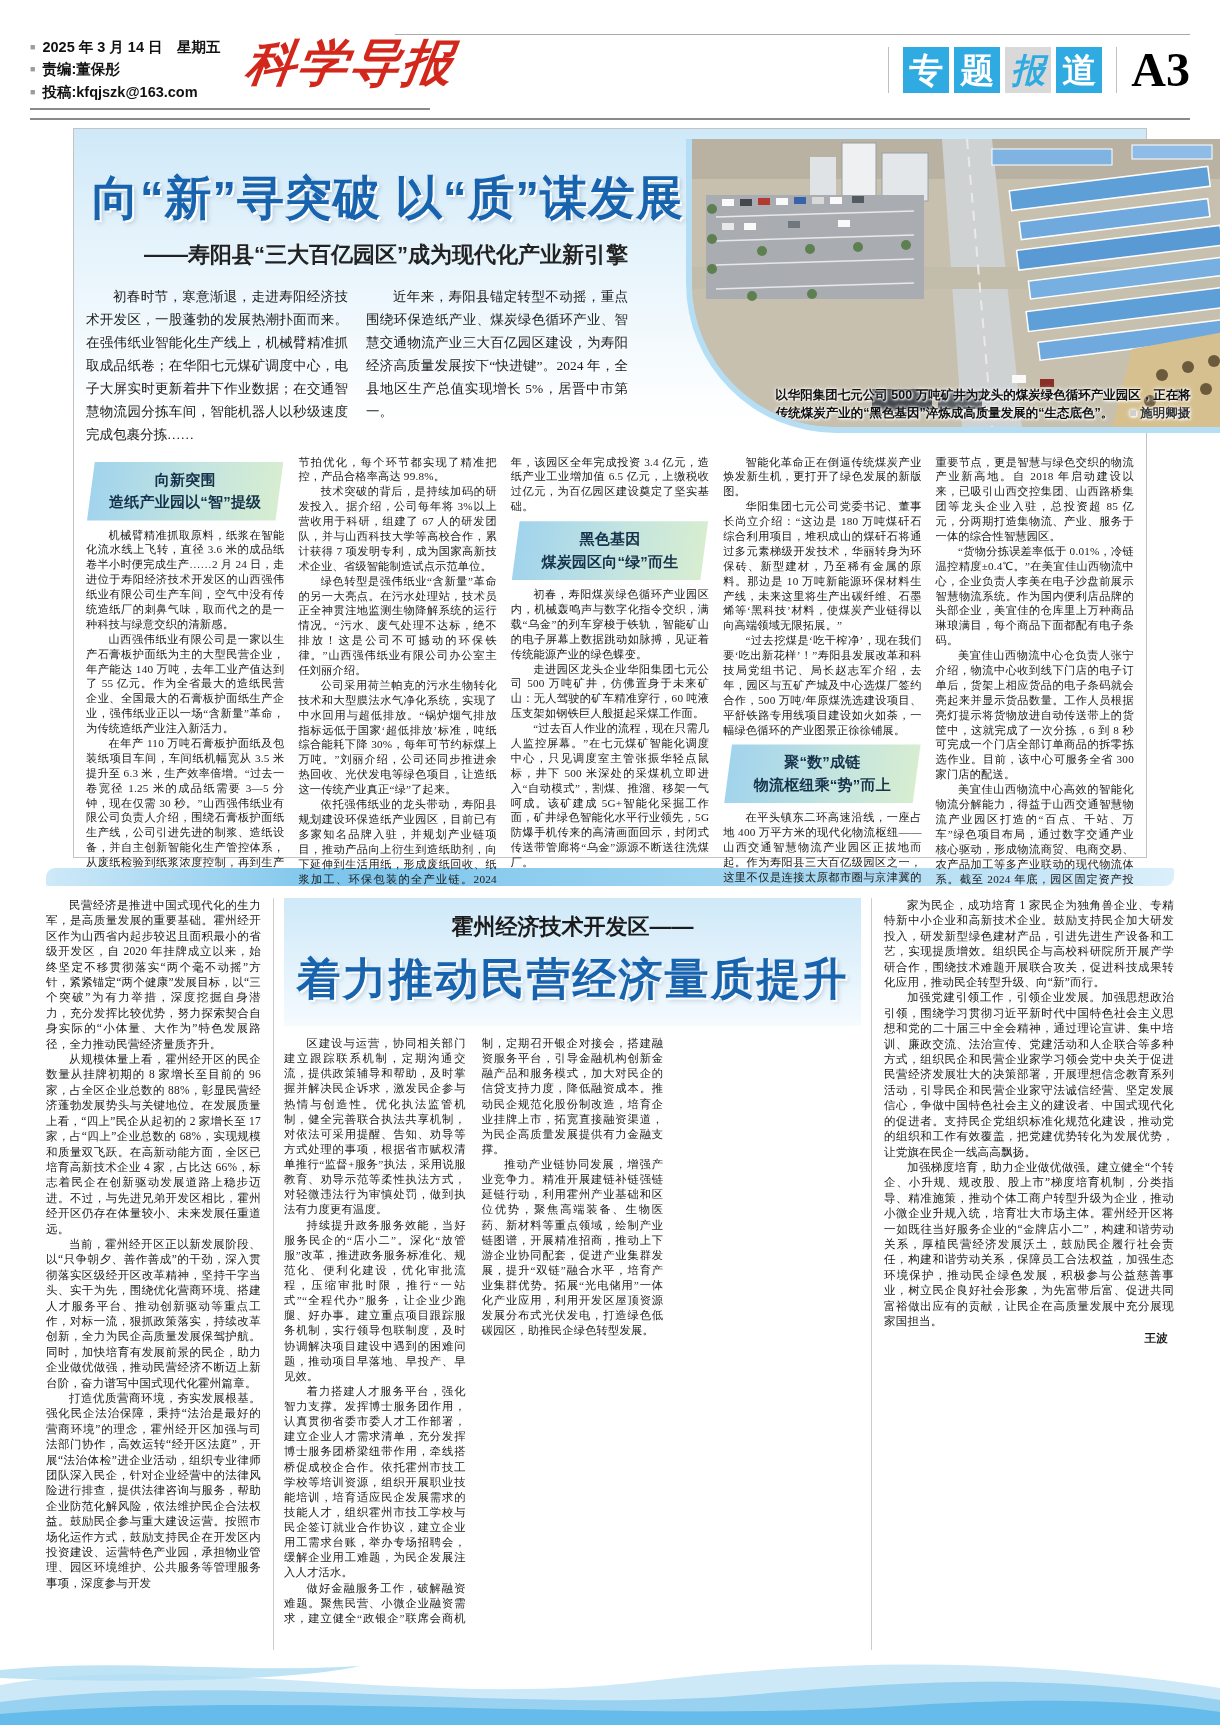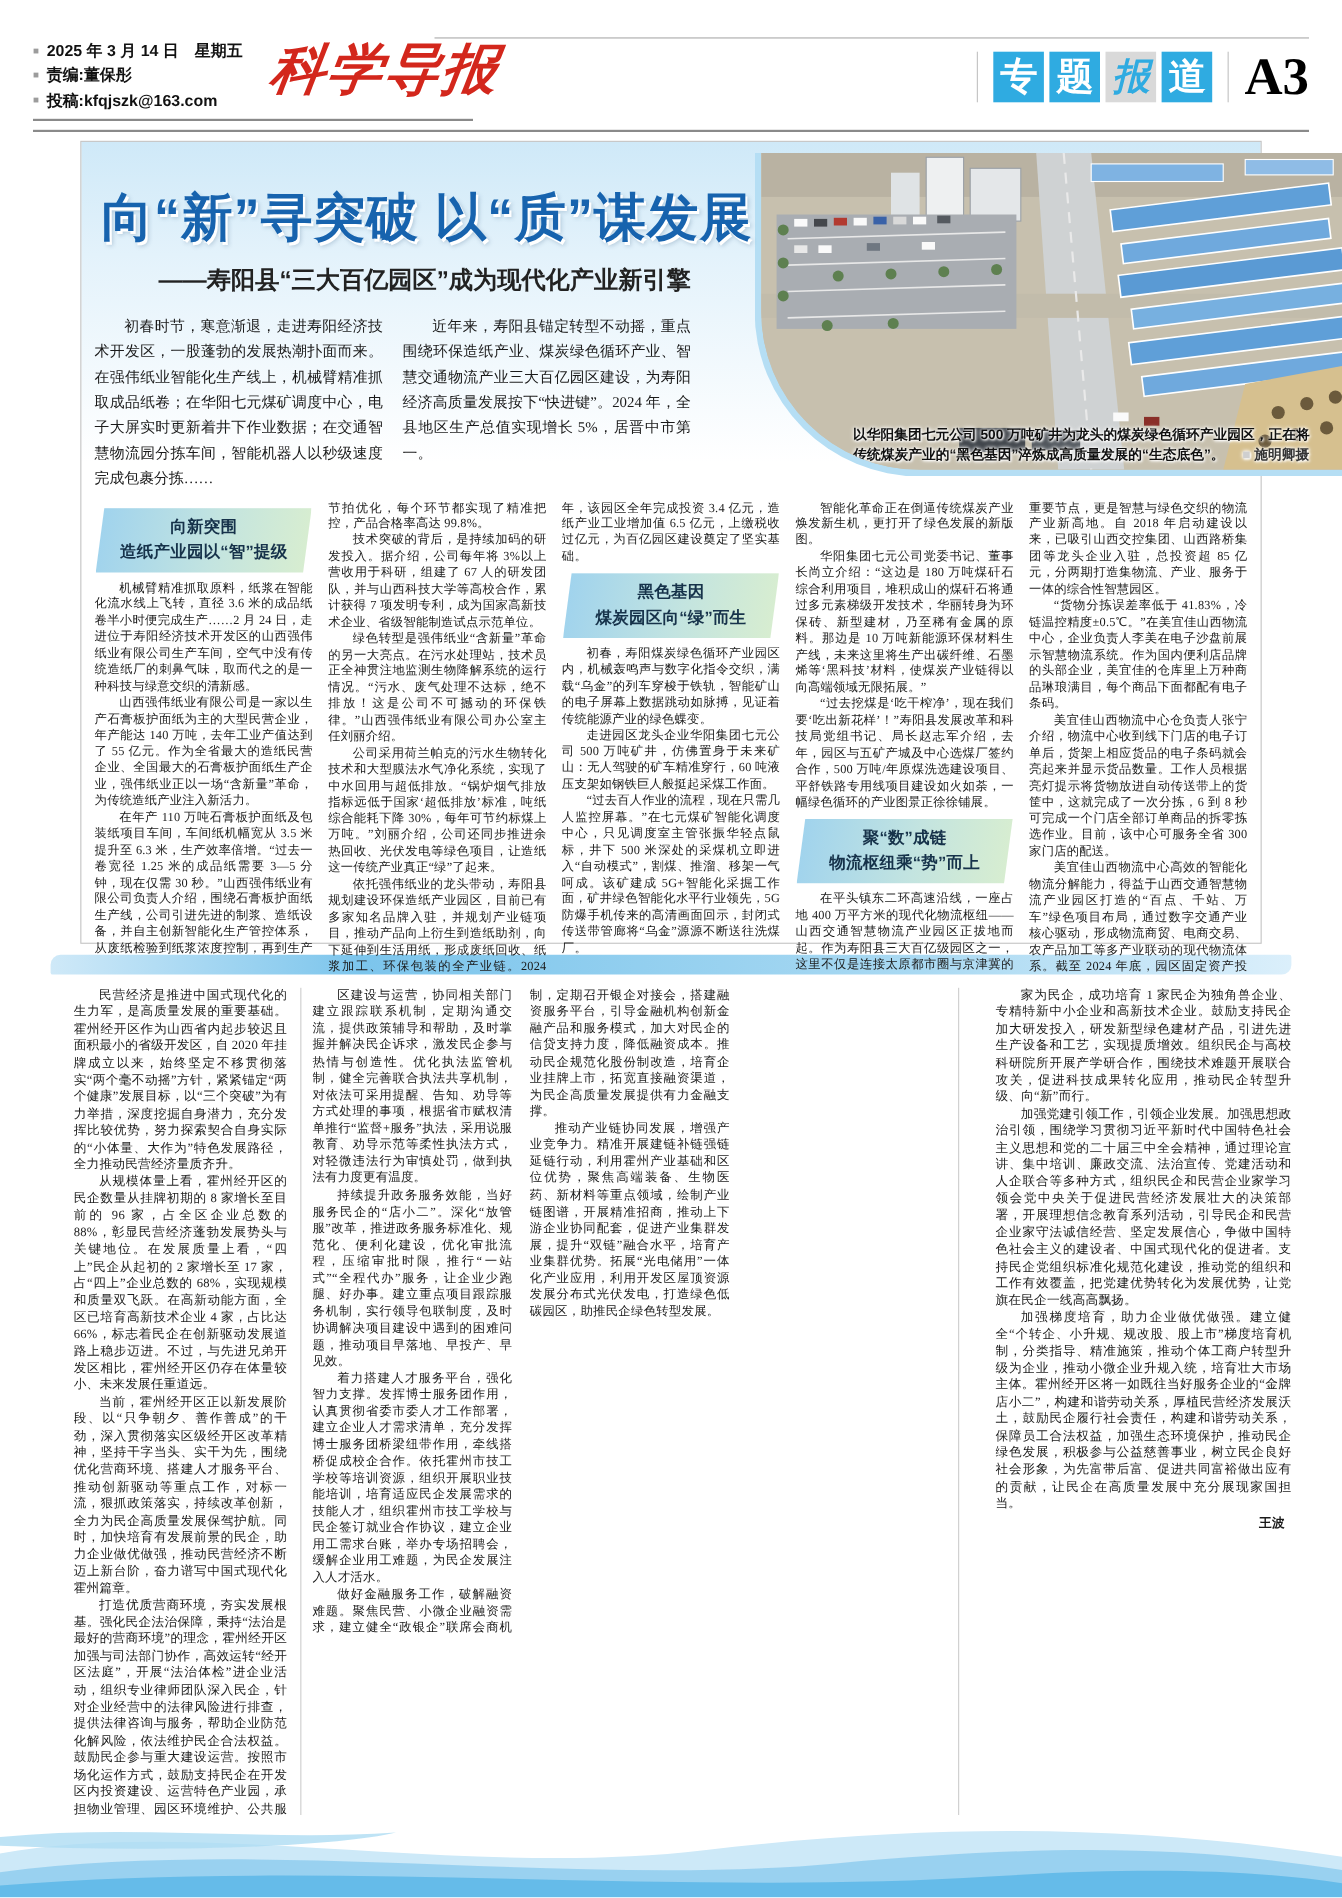--- a/index.html
+++ b/index.html
@@ -55,21 +55,21 @@
             line-height:1.5;color:#16324a;
             background:linear-gradient(100deg,#9ed2ee 0%,#c3e4e0 55%,#d9eecf 100%);
             clip-path:polygon(4% 0,100% 0,96% 100%,0 100%);}
   .byline{text-align:right;text-indent:0!important;font-weight:bold;padding-right:6px;}
   
   #band{height:18px;margin:10px 46px 12px;border-radius:9px 2px 9px 2px;
         background:linear-gradient(90deg,#cfe9f8,#7cc5ec 25%,#a9d9f2 70%,#dbeffb);}
   
   #second{position:relative;margin:0 46px;height:752px;display:grid;
           grid-template-columns:215px 1fr 290px;column-gap:12px;}
-  .col-text{font-size:11.5px;line-height:1.34;text-align:justify;overflow:hidden;letter-spacing:.2px;margin-left:21px;}
+  .col-text{font-size:11.5px;line-height:1.34;text-align:justify;overflow:hidden;letter-spacing:.2px;}
   .col-text p{margin:0;text-indent:2em;}
   .second-center{border-left:1px solid #cccccc;border-right:1px solid #cccccc;padding:0 10px;
                  overflow:hidden;}
   .second-headbox{height:128px;margin-bottom:10px;text-align:center;
                   background:linear-gradient(180deg,#cfe9f8 0%,#e9f5fd 70%,#f6fbfe 100%);}
   .kicker{font-family:"Liberation Sans",sans-serif;font-weight:bold;font-size:22px;color:#1b1b1b;
           padding-top:14px;}
   .second-headline{font-family:"Liberation Sans",sans-serif;font-weight:900;font-size:44px;
                    letter-spacing:2px;color:#1763ae;margin-top:8px;
                    text-shadow:2px 2px 0 #fff,3px 3px 4px rgba(40,80,120,.25);}
@@ -216,37 +216,41 @@
       <p>走进园区龙头企业华阳集团七元公司 500 万吨矿井，仿佛置身于未来矿山：无人驾驶的矿车精准穿行，60 吨液压支架如钢铁巨人般挺起采煤工作面。</p>
       <p>“过去百人作业的流程，现在只需几人监控屏幕。”在七元煤矿智能化调度中心，只见调度室主管张振华轻点鼠标，井下 500 米深处的采煤机立即进入“自动模式”，割煤、推溜、移架一气呵成。该矿建成 5G+智能化采掘工作面，矿井绿色智能化水平行业领先，5G 防爆手机传来的高清画面回示，封闭式传送带管廊将“乌金”源源不断送往洗煤厂。</p>
       <p>智能化革命正在倒逼传统煤炭产业焕发新生机，更打开了绿色发展的新版图。</p>
       <p>华阳集团七元公司党委书记、董事长尚立介绍：“这边是 180 万吨煤矸石综合利用项目，堆积成山的煤矸石将通过多元素梯级开发技术，华丽转身为环保砖、新型建材，乃至稀有金属的原料。那边是 10 万吨新能源环保材料生产线，未来这里将生产出碳纤维、石墨烯等‘黑科技’材料，使煤炭产业链得以向高端领域无限拓展。”</p>
       <p>“过去挖煤是‘吃干榨净’，现在我们要‘吃出新花样’！”寿阳县发展改革和科技局党组书记、局长赵志军介绍，去年，园区与五矿产城及中心选煤厂签约合作，500 万吨/年原煤洗选建设项目、平舒铁路专用线项目建设如火如荼，一幅绿色循环的产业图景正徐徐铺展。</p>
       <div class="sec-head">
         <div>聚“数”成链</div>
         <div>物流枢纽乘“势”而上</div>
       </div>
       <p>在平头镇东二环高速沿线，一座占地 400 万平方米的现代化物流枢纽——山西交通智慧物流产业园区正拔地而起。作为寿阳县三大百亿级园区之一，这里不仅是连接太原都市圈与京津冀的重要节点，更是智慧与绿色交织的物流产业新高地。自 2018 年启动建设以来，已吸引山西交控集团、山西路桥集团等龙头企业入驻，总投资超 85 亿元，分两期打造集物流、产业、服务于一体的综合性智慧园区。</p>
-      <p>“货物分拣误差率低于 41.83%，冷链温控精度±0.5℃。”在美宜佳山西物流中心，企业负责人李美在电子沙盘前展示智慧物流系统。作为国内便利店品牌的头部企业，美宜佳的仓库里上万种商品琳琅满目，每个商品下面都配有电子条码。</p>
+      <p>“货物分拣误差率低于 0.01%，冷链温控精度±0.4℃。”在美宜佳山西物流中心，企业负责人李美在电子沙盘前展示智慧物流系统。作为国内便利店品牌的头部企业，美宜佳的仓库里上万种商品琳琅满目，每个商品下面都配有电子条码。</p>
       <p>美宜佳山西物流中心仓负责人张宁介绍，物流中心收到线下门店的电子订单后，货架上相应货品的电子条码就会亮起来并显示货品数量。工作人员根据亮灯提示将货物放进自动传送带上的货筐中，这就完成了一次分拣，6 到 8 秒可完成一个门店全部订单商品的拆零拣选作业。目前，该中心可服务全省 300 家门店的配送。</p>
       <p>美宜佳山西物流中心高效的智能化物流分解能力，得益于山西交通智慧物流产业园区打造的“百点、千站、万车”绿色项目布局，通过数字交通产业核心驱动，形成物流商贸、电商交易、农产品加工等多产业联动的现代物流体系。截至 2024 年底，园区固定资产投资同比增长 54%达 17.7 亿元，营业性收入突破 38.4 亿元，2000 万元税收数字印证着这片热土的蓬勃生机。</p>
       <p>从“造纸革命”打破传统制造桎梏，到“黑色变绿”重构能源经济生态，再到“数智物流”畅通发展血脉，寿阳以三大百亿园区为支点，正以澎湃的数智脉动，走出一条资源型县域转型的突围之路。</p>
     </div>
 </div>
 
 <div id="band"></div>
 
 <div id="second">
   <div class="col-text">
       <p>民营经济是推进中国式现代化的生力军，是高质量发展的重要基础。霍州经开区作为山西省内起步较迟且面积最小的省级开发区，自 2020 年挂牌成立以来，始终坚定不移贯彻落实“两个毫不动摇”方针，紧紧锚定“两个健康”发展目标，以“三个突破”为有力举措，深度挖掘自身潜力，充分发挥比较优势，努力探索契合自身实际的“小体量、大作为”特色发展路径，全力推动民营经济量质齐升。</p>
       <p>从规模体量上看，霍州经开区的民企数量从挂牌初期的 8 家增长至目前的 96 家，占全区企业总数的 88%，彰显民营经济蓬勃发展势头与关键地位。在发展质量上看，“四上”民企从起初的 2 家增长至 17 家，占“四上”企业总数的 68%，实现规模和质量双飞跃。在高新动能方面，全区已培育高新技术企业 4 家，占比达 66%，标志着民企在创新驱动发展道路上稳步迈进。不过，与先进兄弟开发区相比，霍州经开区仍存在体量较小、未来发展任重道远。</p>
       <p>当前，霍州经开区正以新发展阶段、以“只争朝夕、善作善成”的干劲，深入贯彻落实区级经开区改革精神，坚持干字当头、实干为先，围绕优化营商环境、搭建人才服务平台、推动创新驱动等重点工作，对标一流，狠抓政策落实，持续改革创新，全力为民企高质量发展保驾护航。同时，加快培育有发展前景的民企，助力企业做优做强，推动民营经济不断迈上新台阶，奋力谱写中国式现代化霍州篇章。</p>
       <p>打造优质营商环境，夯实发展根基。强化民企法治保障，秉持“法治是最好的营商环境”的理念，霍州经开区加强与司法部门协作，高效运转“经开区法庭”，开展“法治体检”进企业活动，组织专业律师团队深入民企，针对企业经营中的法律风险进行排查，提供法律咨询与服务，帮助企业防范化解风险，依法维护民企合法权益。鼓励民企参与重大建设运营。按照市场化运作方式，鼓励支持民企在开发区内投资建设、运营特色产业园，承担物业管理、园区环境维护、公共服务等管理服务事项，深度参与开发</p>
     </div>
   <div class="second-center">
+    <div class="second-headbox">
+      <div class="kicker">霍州经济技术开发区——</div>
+      <div class="second-headline">着力推动民营经济量质提升</div>
+    </div>
     <div class="center-flow">
         <p>区建设与运营，协同相关部门建立跟踪联系机制，定期沟通交流，提供政策辅导和帮助，及时掌握并解决民企诉求，激发民企参与热情与创造性。优化执法监管机制，健全完善联合执法共享机制，对依法可采用提醒、告知、劝导等方式处理的事项，根据省市赋权清单推行“监督+服务”执法，采用说服教育、劝导示范等柔性执法方式，对轻微违法行为审慎处罚，做到执法有力度更有温度。</p>
         <p>持续提升政务服务效能，当好服务民企的“店小二”。深化“放管服”改革，推进政务服务标准化、规范化、便利化建设，优化审批流程，压缩审批时限，推行“一站式”“全程代办”服务，让企业少跑腿、好办事。建立重点项目跟踪服务机制，实行领导包联制度，及时协调解决项目建设中遇到的困难问题，推动项目早落地、早投产、早见效。</p>
         <p>着力搭建人才服务平台，强化智力支撑。发挥博士服务团作用，认真贯彻省委市委人才工作部署，建立企业人才需求清单，充分发挥博士服务团桥梁纽带作用，牵线搭桥促成校企合作。依托霍州市技工学校等培训资源，组织开展职业技能培训，培育适应民企发展需求的技能人才，组织霍州市技工学校与民企签订就业合作协议，建立企业用工需求台账，举办专场招聘会，缓解企业用工难题，为民企发展注入人才活水。</p>
         <p>做好金融服务工作，破解融资难题。聚焦民营、小微企业融资需求，建立健全“政银企”联席会商机制，定期召开银企对接会，搭建融资服务平台，引导金融机构创新金融产品和服务模式，加大对民企的信贷支持力度，降低融资成本。推动民企规范化股份制改造，培育企业挂牌上市，拓宽直接融资渠道，为民企高质量发展提供有力金融支撑。</p>
         <p>推动产业链协同发展，增强产业竞争力。精准开展建链补链强链延链行动，利用霍州产业基础和区位优势，聚焦高端装备、生物医药、新材料等重点领域，绘制产业链图谱，开展精准招商，推动上下游企业协同配套，促进产业集群发展，提升“双链”融合水平，培育产业集群优势。拓展“光电储用”一体化产业应用，利用开发区屋顶资源发展分布式光伏发电，打造绿色低碳园区，助推民企绿色转型发展。</p>
       </div>
   </div>
   <div class="col-text right-col">
     <div>

